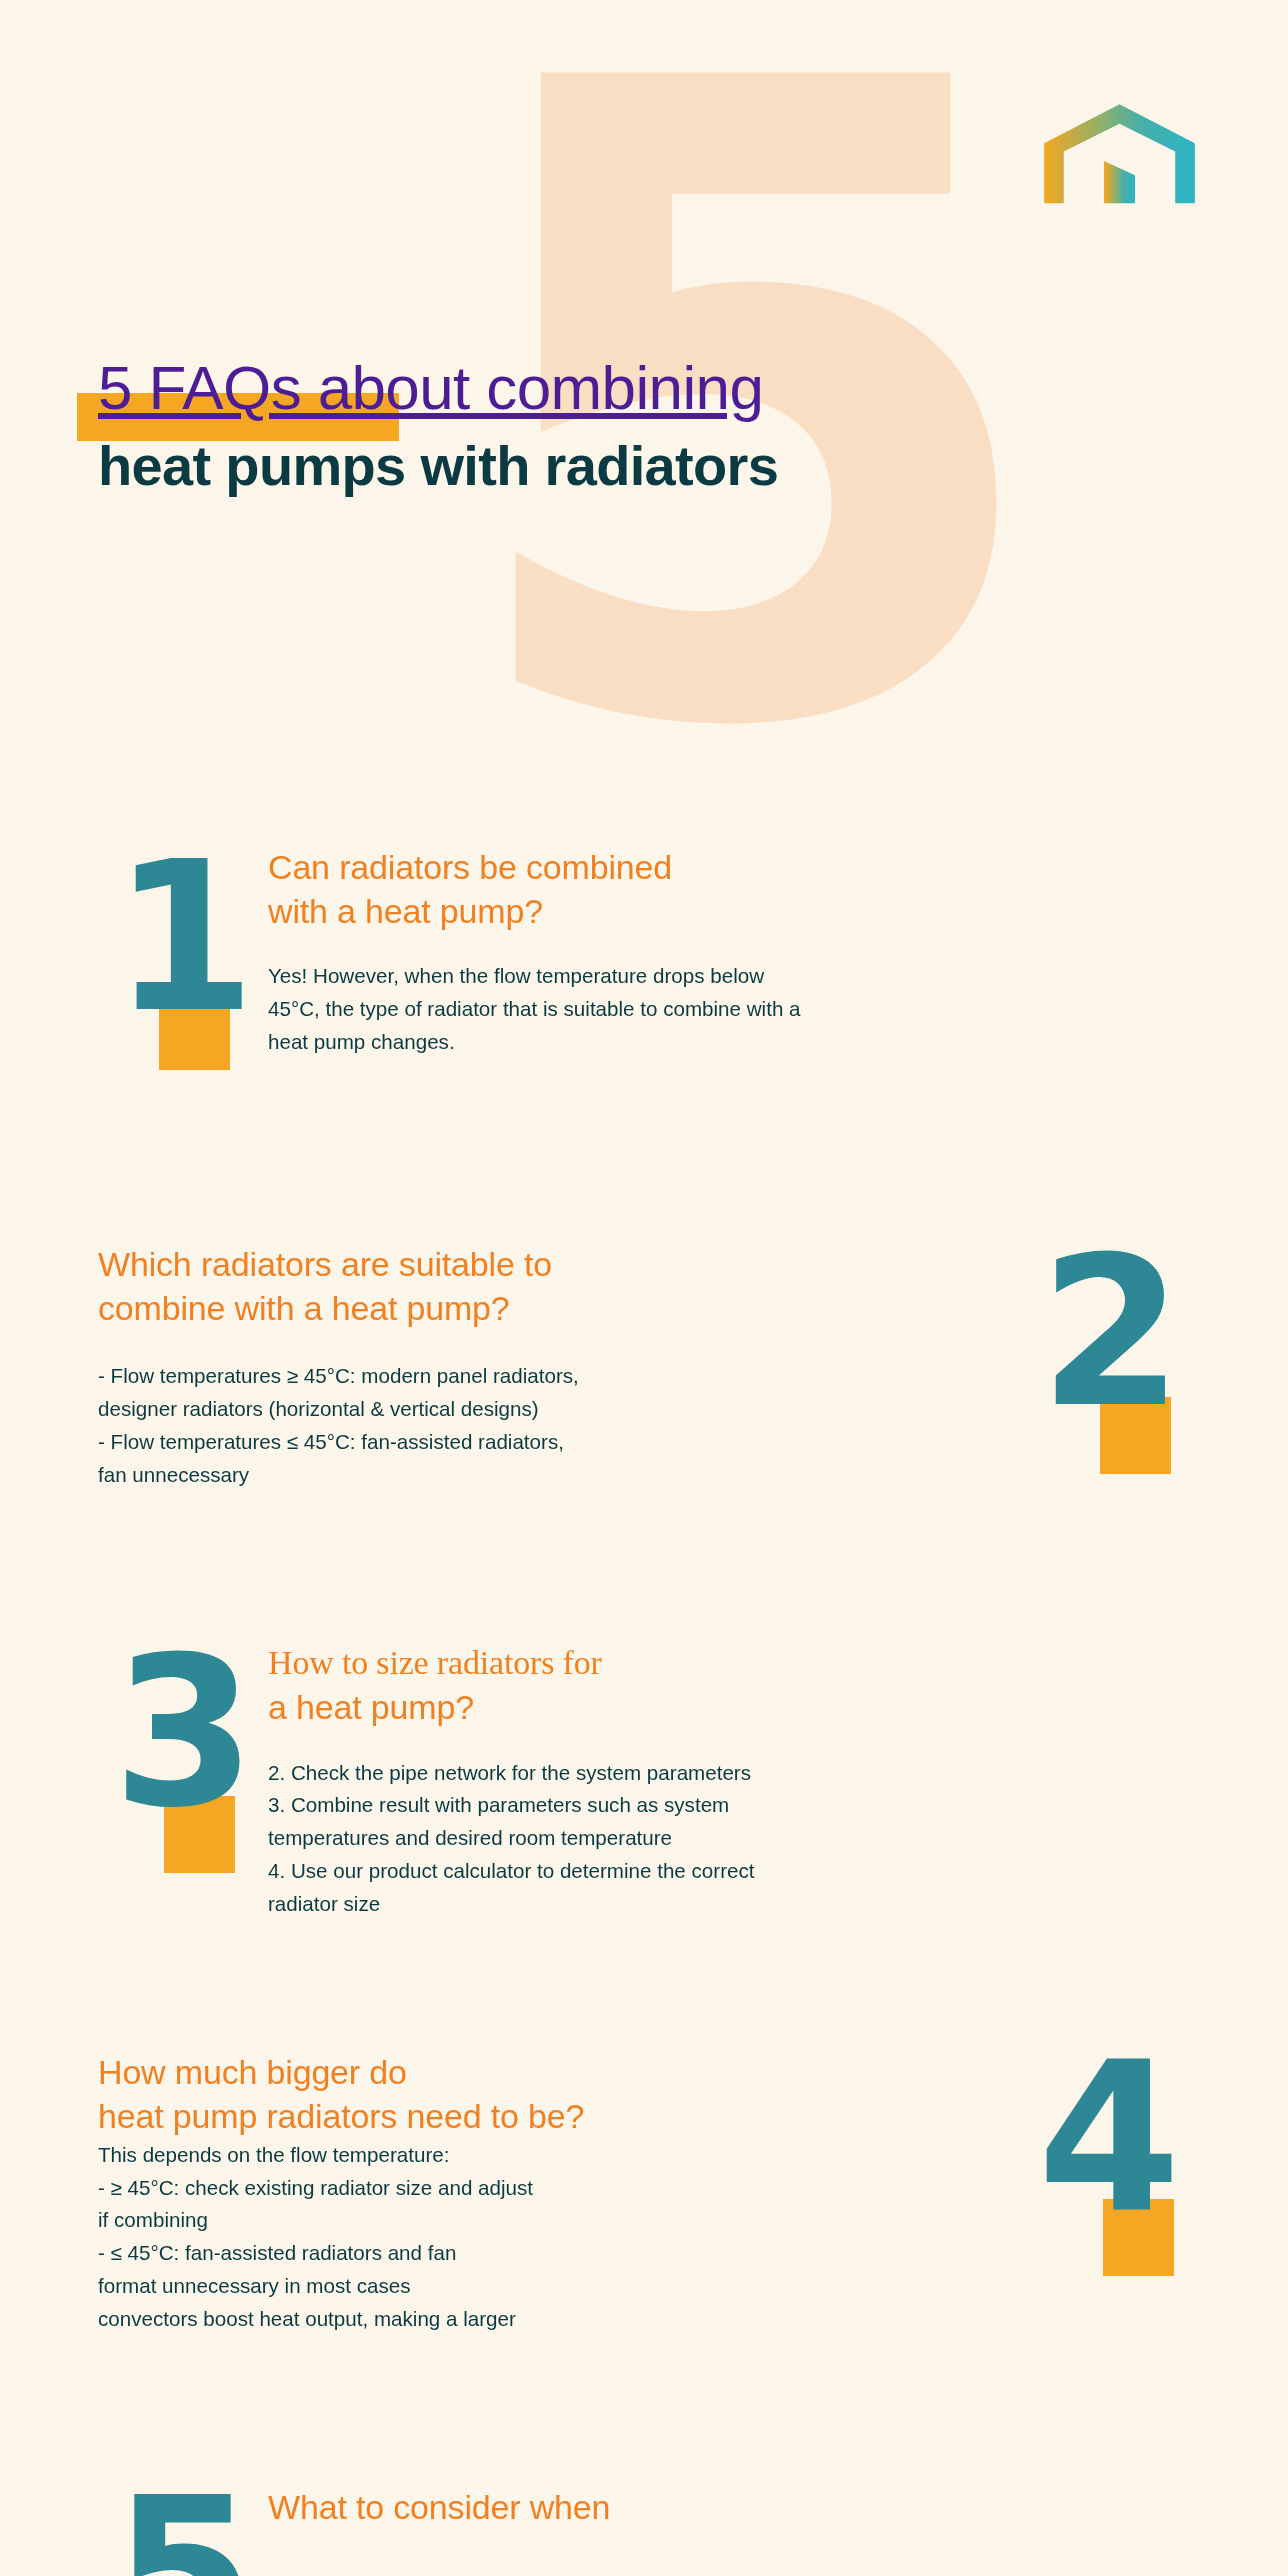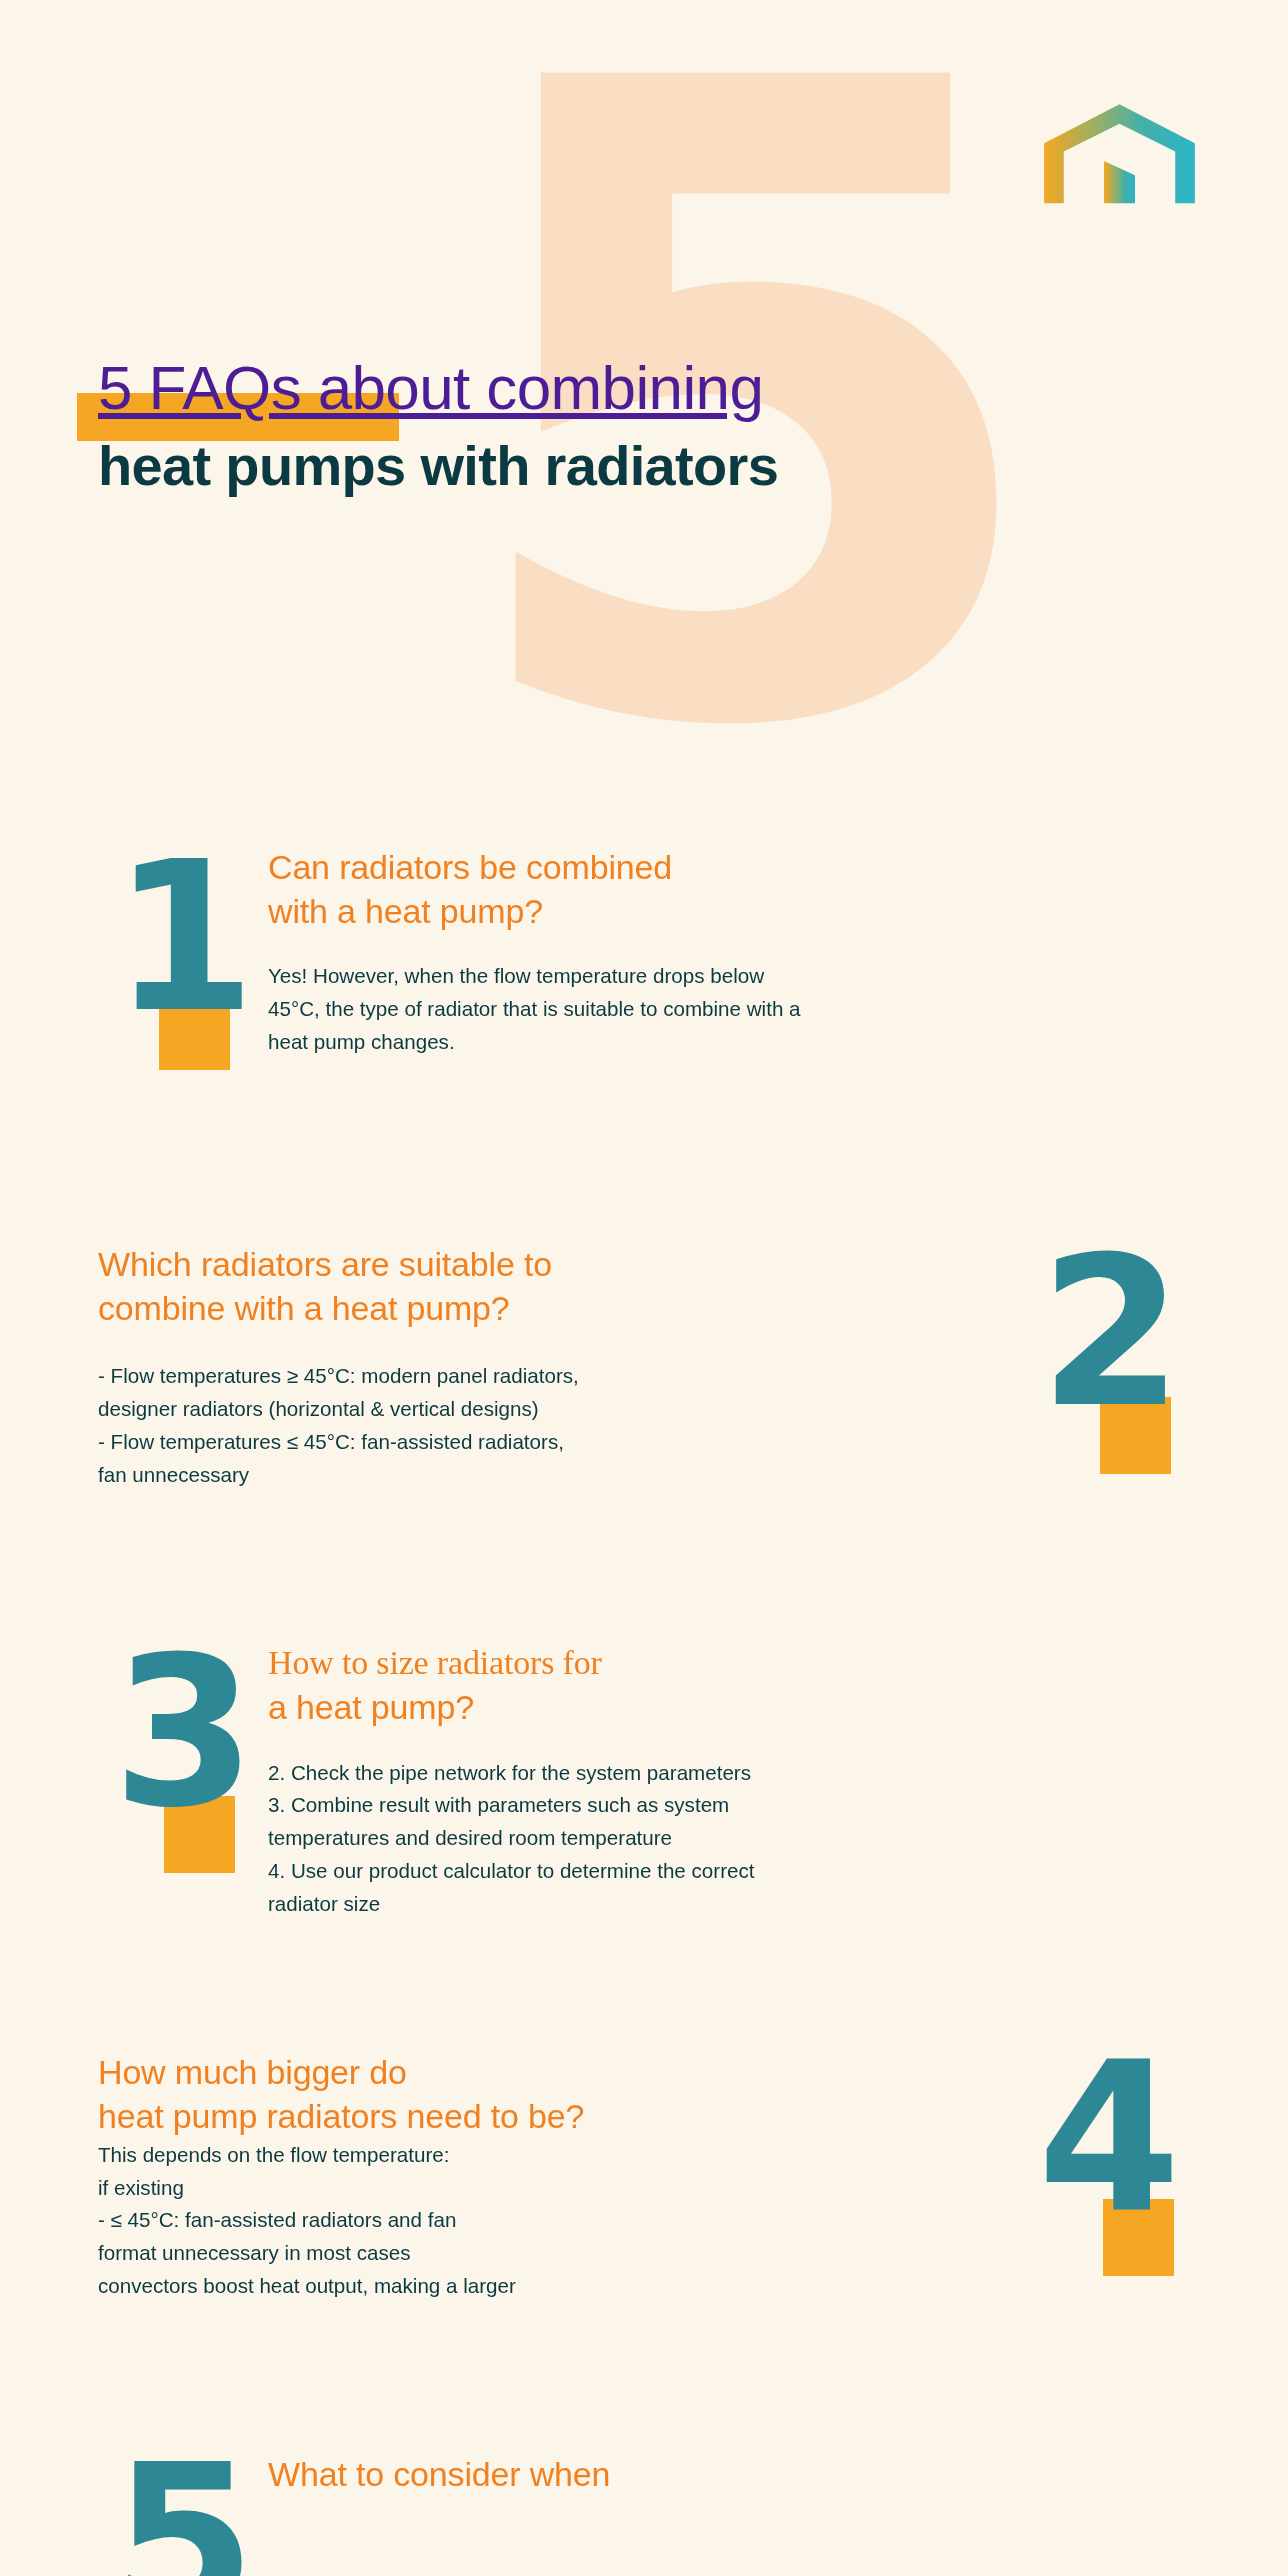--- a/index.html
+++ b/index.html
@@ -253,21 +253,22 @@
         <div class="num-sq" style="left:83px; top:149px;"></div>
         <div class="num-glyph" style="left:17.5px; top:-14.4px;">4</div>
       </div>
       <div class="content right-col">
         <div class="q-heading">
           <span class="ln" style="display:block;">How much bigger do</span>
           <span class="ln" style="display:block;">heat pump radiators need to be?</span>
         </div>
         <div class="body-text" style="">
           <span class="ln">This depends on the flow temperature:</span>
-          <span class="ln">if existing</span>
+          <span class="ln">-   ≥ 45°C: check existing radiator size and adjust</span>
+          <span class="ln">if combining</span>
           <span class="ln">-   ≤ 45°C: fan-assisted radiators and fan</span>
           <span class="ln">format unnecessary in most cases</span>
           <span class="ln">convectors boost heat output, making a larger</span>
         </div>
       </div>
     </div>
   </div>
 
   <div class="faq" style="margin-top:149px;">
     <div class="faq-inner">

